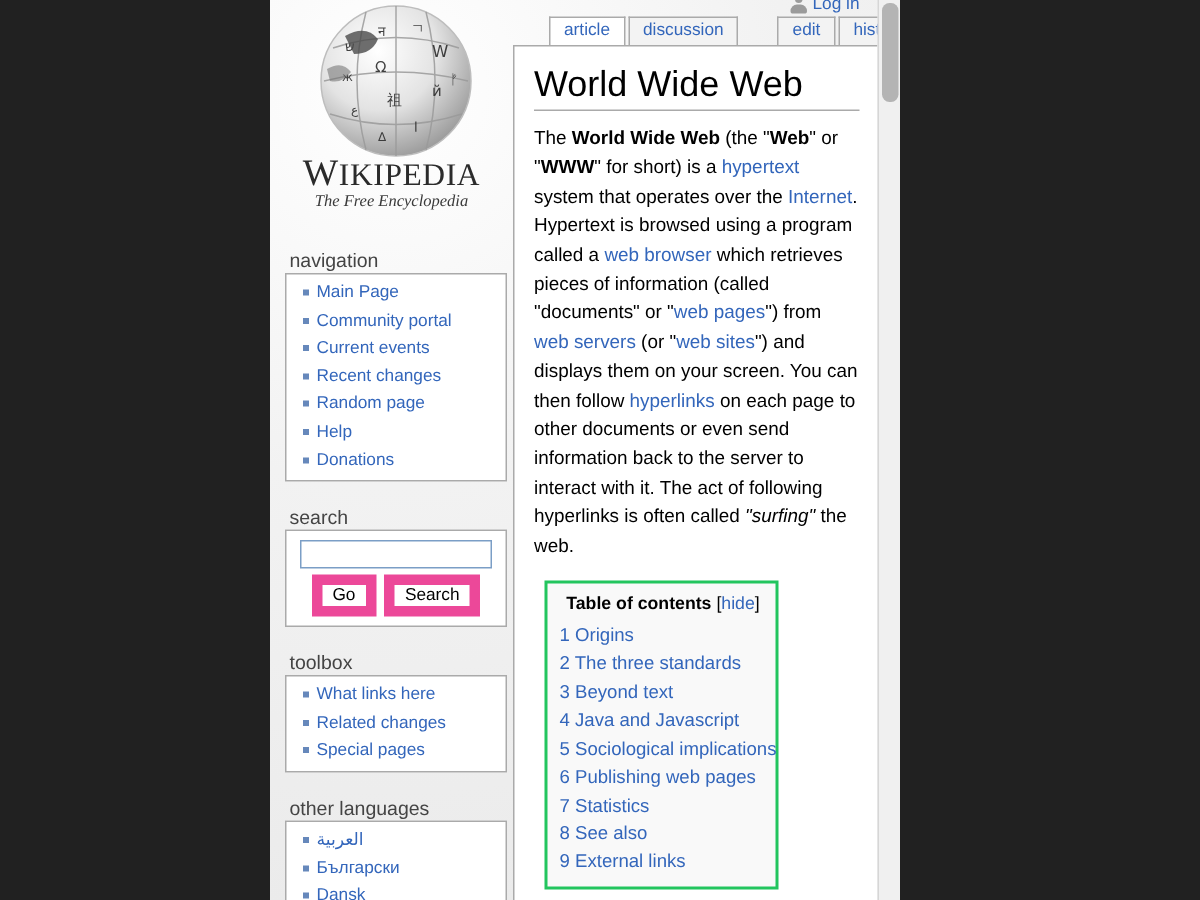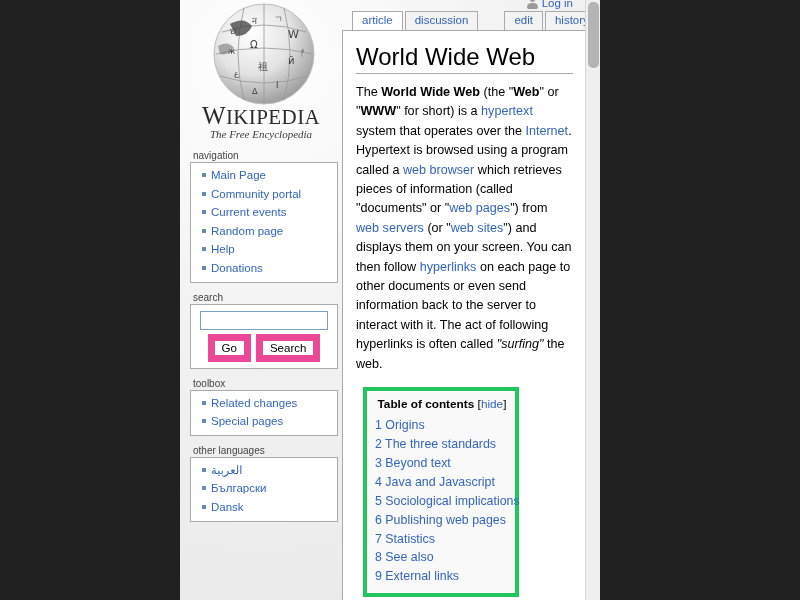--- a/index.html
+++ b/index.html
@@ -75,20 +75,21 @@
     margin-right: 2px;
     color: #3366bb;
     white-space: nowrap;
     line-height: 13px;
     cursor: pointer;
   }
   .tab.selected {
     background: #ffffff;
     border-color: #aaa;
     color: #3366bb;
+    margin-left: 14px;
   }
 
   
   #column-one {
     position: absolute;
     left: 2px; top: 0;
     width: 158px;
   }
   #logo {
     width: 158px; height: 150px;
@@ -116,23 +117,23 @@
     width: 158px;
     text-align: center;
     font-family: "Liberation Serif", serif;
     font-style: italic;
     font-size: 11px;
     color: #3a3a3a;
   }
 
   .portlet { margin: 0 0 9px 8px; width: 148px; }
   .portlet h5 {
-    margin: 0 0 1px 2px;
+    margin: 16px 0 1px 2px;
     font-weight: normal;
-    font-size: 10px;
+    font-size: 13px;
     color: #444;
     text-transform: lowercase;
     padding-left: 1px;
   }
   .pBody {
     border: 1px solid #aaaaaa;
     background: #ffffff;
     padding: 3px 2px 4px 2px;
   }
   .pBody ul { margin: 0; padding: 0 0 0 18px; list-style: none; }
@@ -202,21 +203,21 @@
     color: #000;
   }
   #bodyContent a { color: #3366bb; text-decoration: none; cursor: pointer; }
   #bodyContent b { font-weight: bold; }
   #bodyContent i { font-style: italic; }
 
   
   #toc {
     margin: 13px 0 0 7px;
     width: 156px;
-    border: 4px solid #22c55e;
+    border: 2px solid #22c55e;
     background: #f9f9f9;
     padding: 5px 6px 7px 8px;
   }
   #toc .toctitle {
     text-align: center;
     font-size: 11.8px;
     font-weight: bold;
     margin: 1px 0 5px 0;
     color: #000;
   }
@@ -314,20 +315,21 @@
         <div class="tagline">The Free Encyclopedia</div>
       </div>
 
       <div class="portlet" id="p-navigation">
         <h5>navigation</h5>
         <div class="pBody">
           <ul>
             <li><a href="#">Main Page</a></li>
             <li><a href="#">Community portal</a></li>
             <li><a href="#">Current events</a></li>
+            <li><a href="#">Recent changes</a></li>
             <li><a href="#">Random page</a></li>
             <li><a href="#">Help</a></li>
             <li><a href="#">Donations</a></li>
           </ul>
         </div>
       </div>
 
       <div class="portlet" id="p-search">
         <h5>search</h5>
         <div class="pBody">
@@ -336,20 +338,21 @@
             <input type="button" value="Go" style="">
             <input type="button" value="Search" style="">
           </div>
         </div>
       </div>
 
       <div class="portlet" id="p-tb">
         <h5>toolbox</h5>
         <div class="pBody">
           <ul>
+            <li><a href="#">What links here</a></li>
             <li><a href="#">Related changes</a></li>
             <li><a href="#">Special pages</a></li>
           </ul>
         </div>
       </div>
 
       <div class="portlet" id="p-lang">
         <h5>other languages</h5>
         <div class="pBody">
           <ul>

